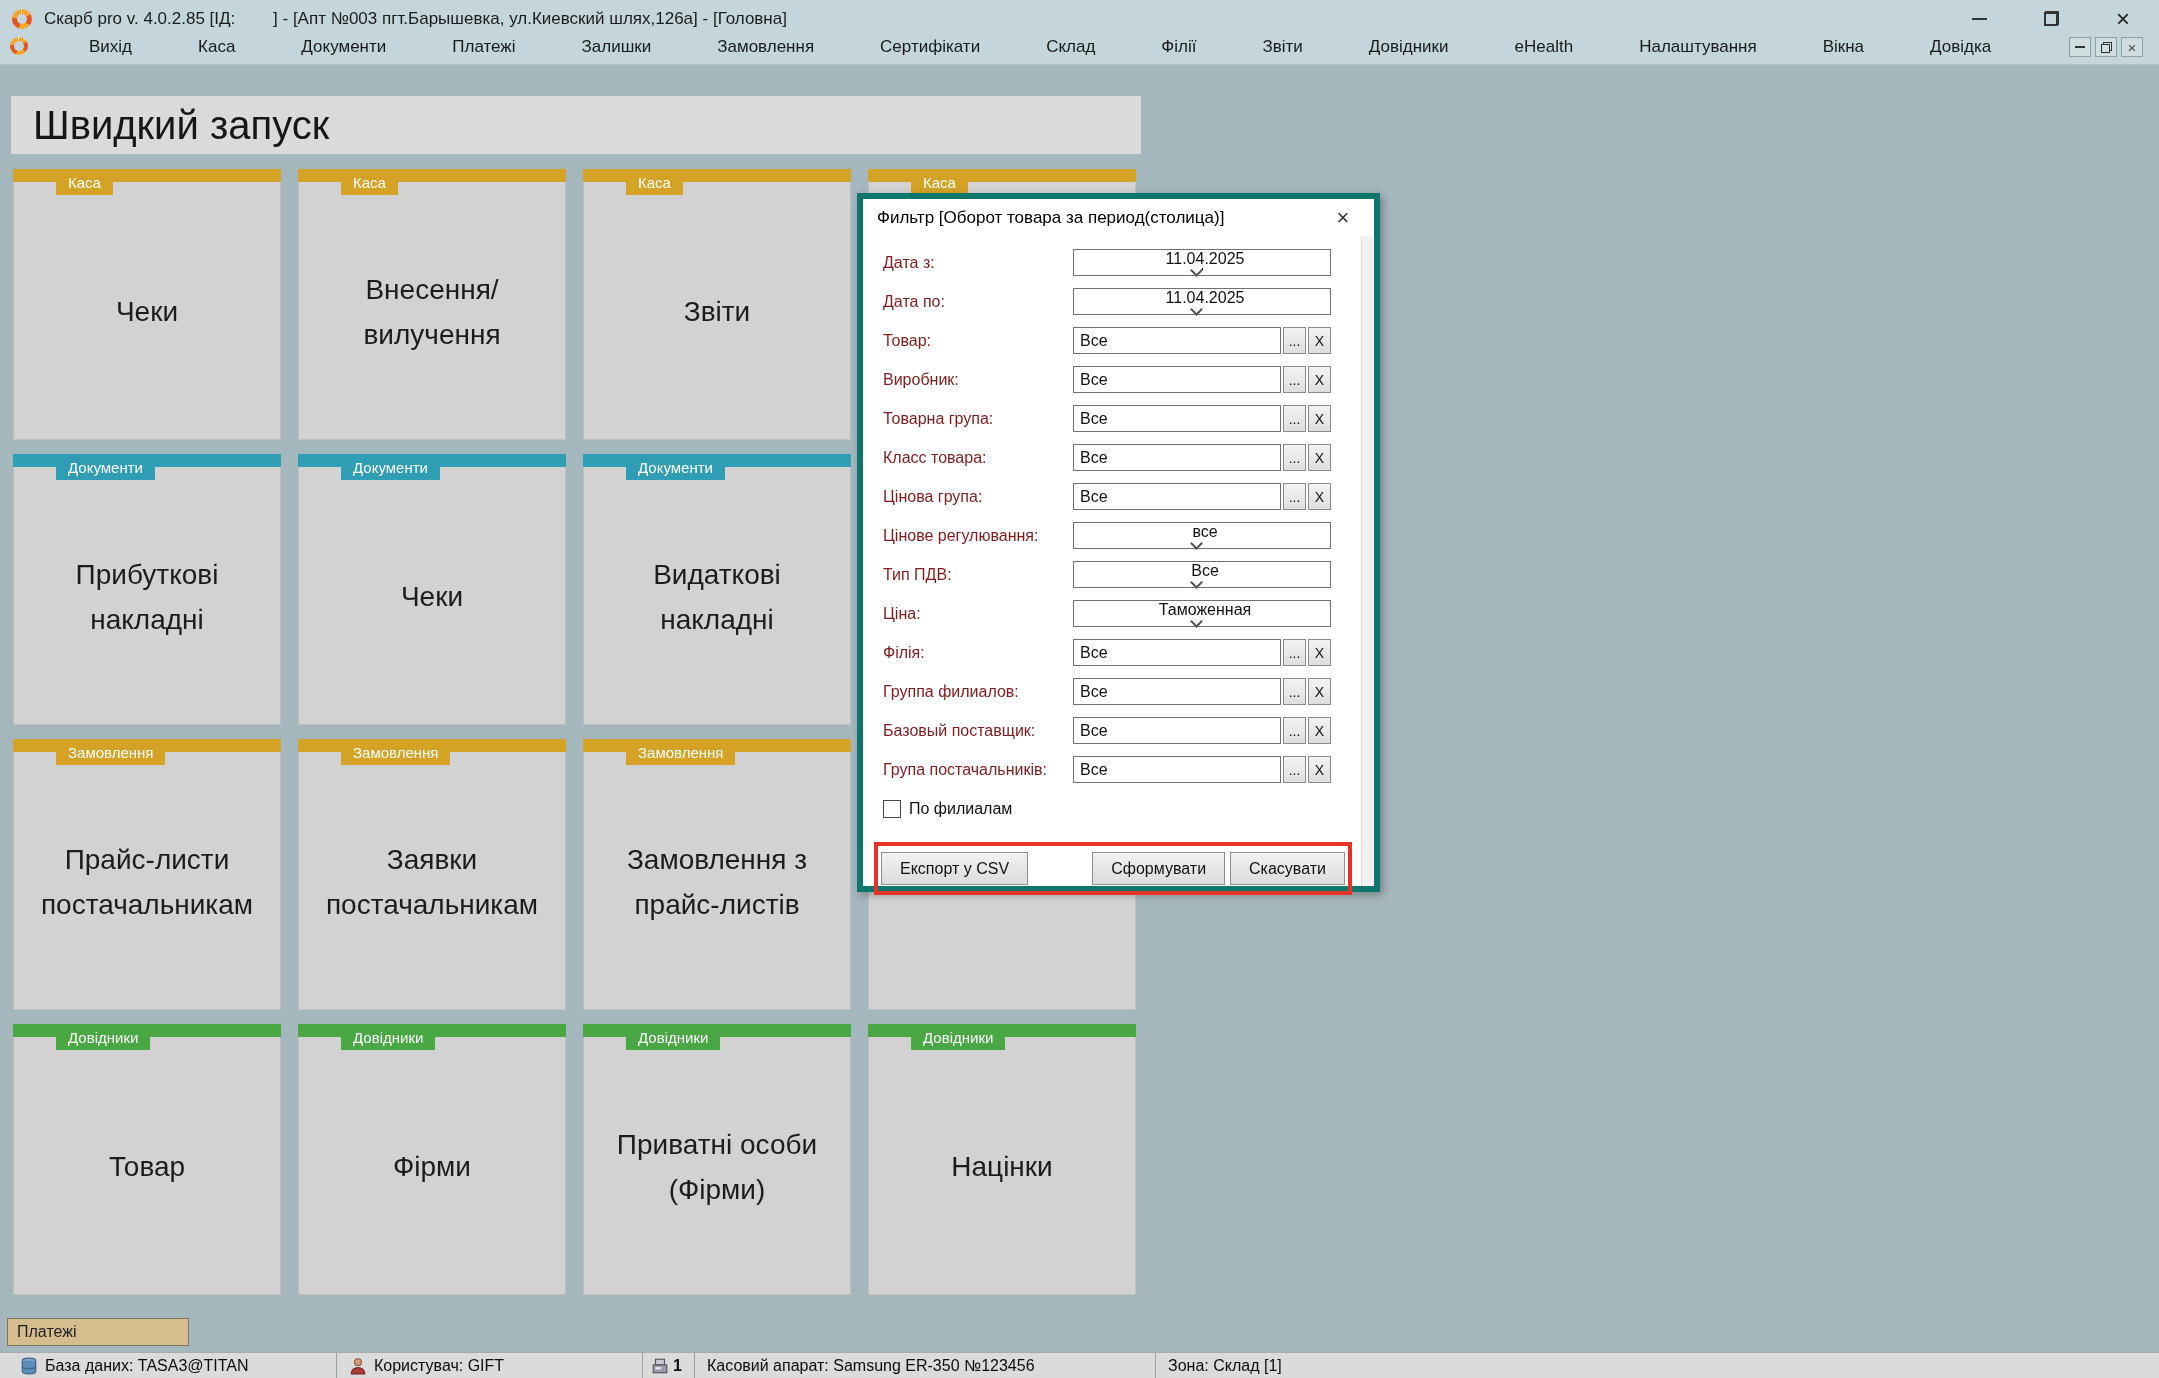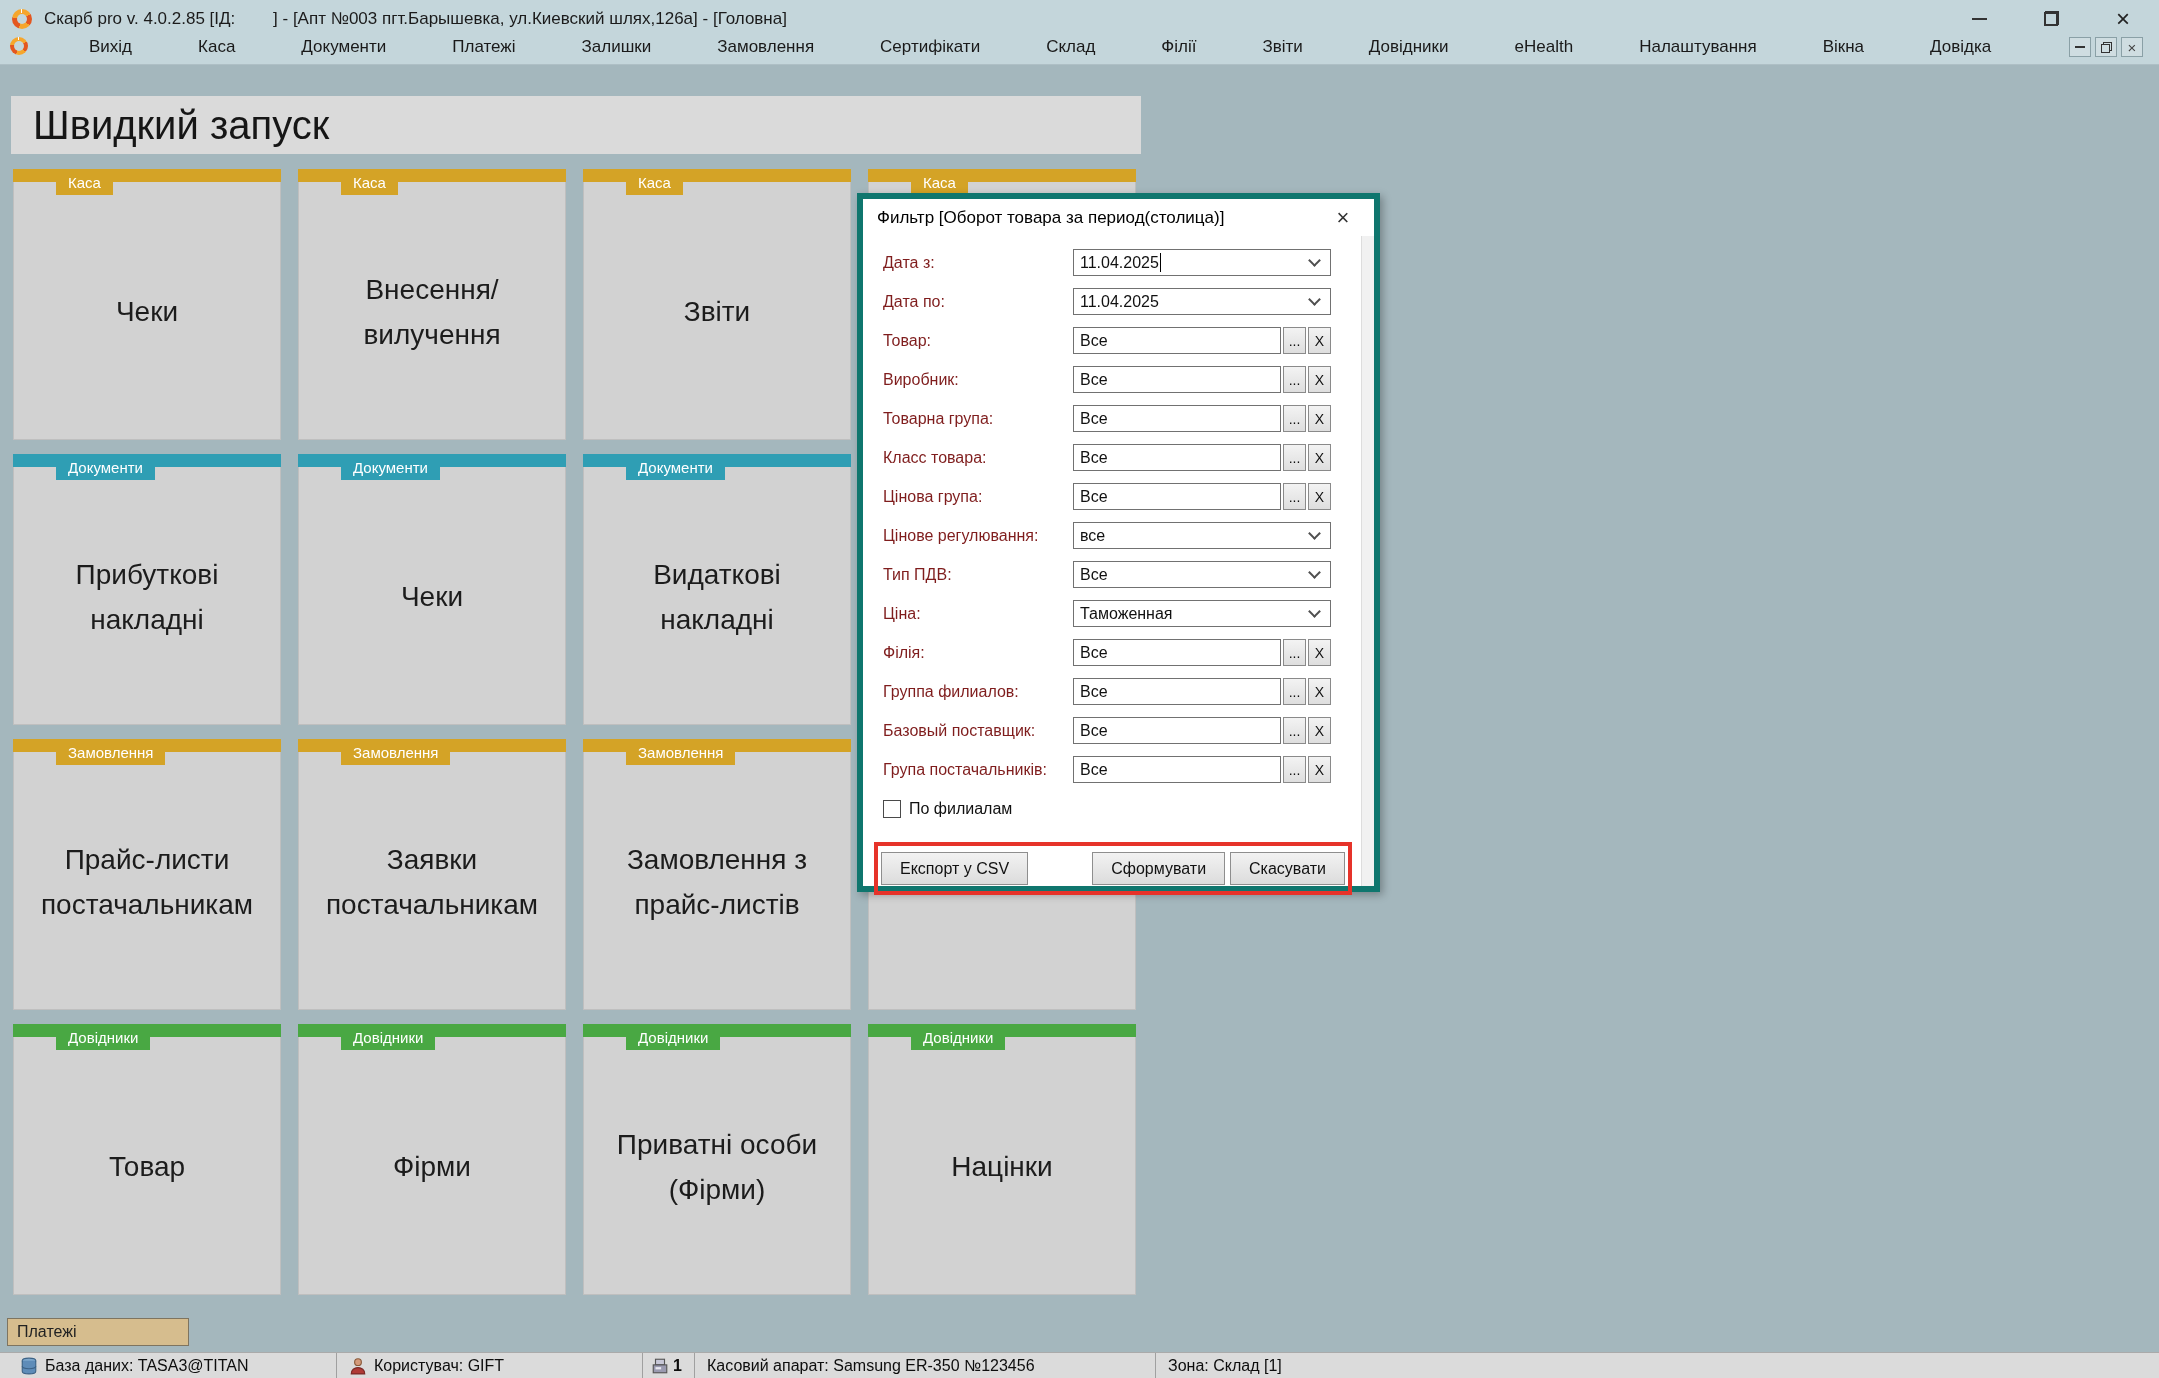--- a/index.html
+++ b/index.html
@@ -99,21 +99,21 @@
     background: #f1f1f1; border-left: 1px solid #ddd;
   }
   .dlg-body { padding-top: 7px; }
   .dlg-row { height: 39px; display: flex; align-items: center; padding: 0 43px 0 20px; }
   .dlg-label { color: #7f1d1d; }
   .ctl { margin-left: auto; width: 258px; }
   .combo {
     display: none; align-items: center; height: 27px;
     background: #fff; border: 1px solid #717171;
   }
-  .dlg-row.type-date .combo, .dlg-row.type-select .combo { display: flex; }
+  .dlg-row.type-date .combo, .dlg-row.type-select .combo { display: flex; flex-direction: column; }
   .ctl-value { padding-left: 6px; white-space: nowrap; }
   .caret { display: none; width: 1px; height: 19px; background: #000; margin-left: 1px; }
   .has-caret .caret { display: block; }
   .combo .sp { flex: 1; }
   .chev {
     width: 9px; height: 9px; border-right: 2px solid #4f4f4f; border-bottom: 2px solid #4f4f4f;
     transform: rotate(45deg); margin-right: 11px; margin-top: -4px; flex: 0 0 auto;
   }
   .lookup { display: none; gap: 2px; }
   .dlg-row.type-lookup .lookup { display: flex; }

